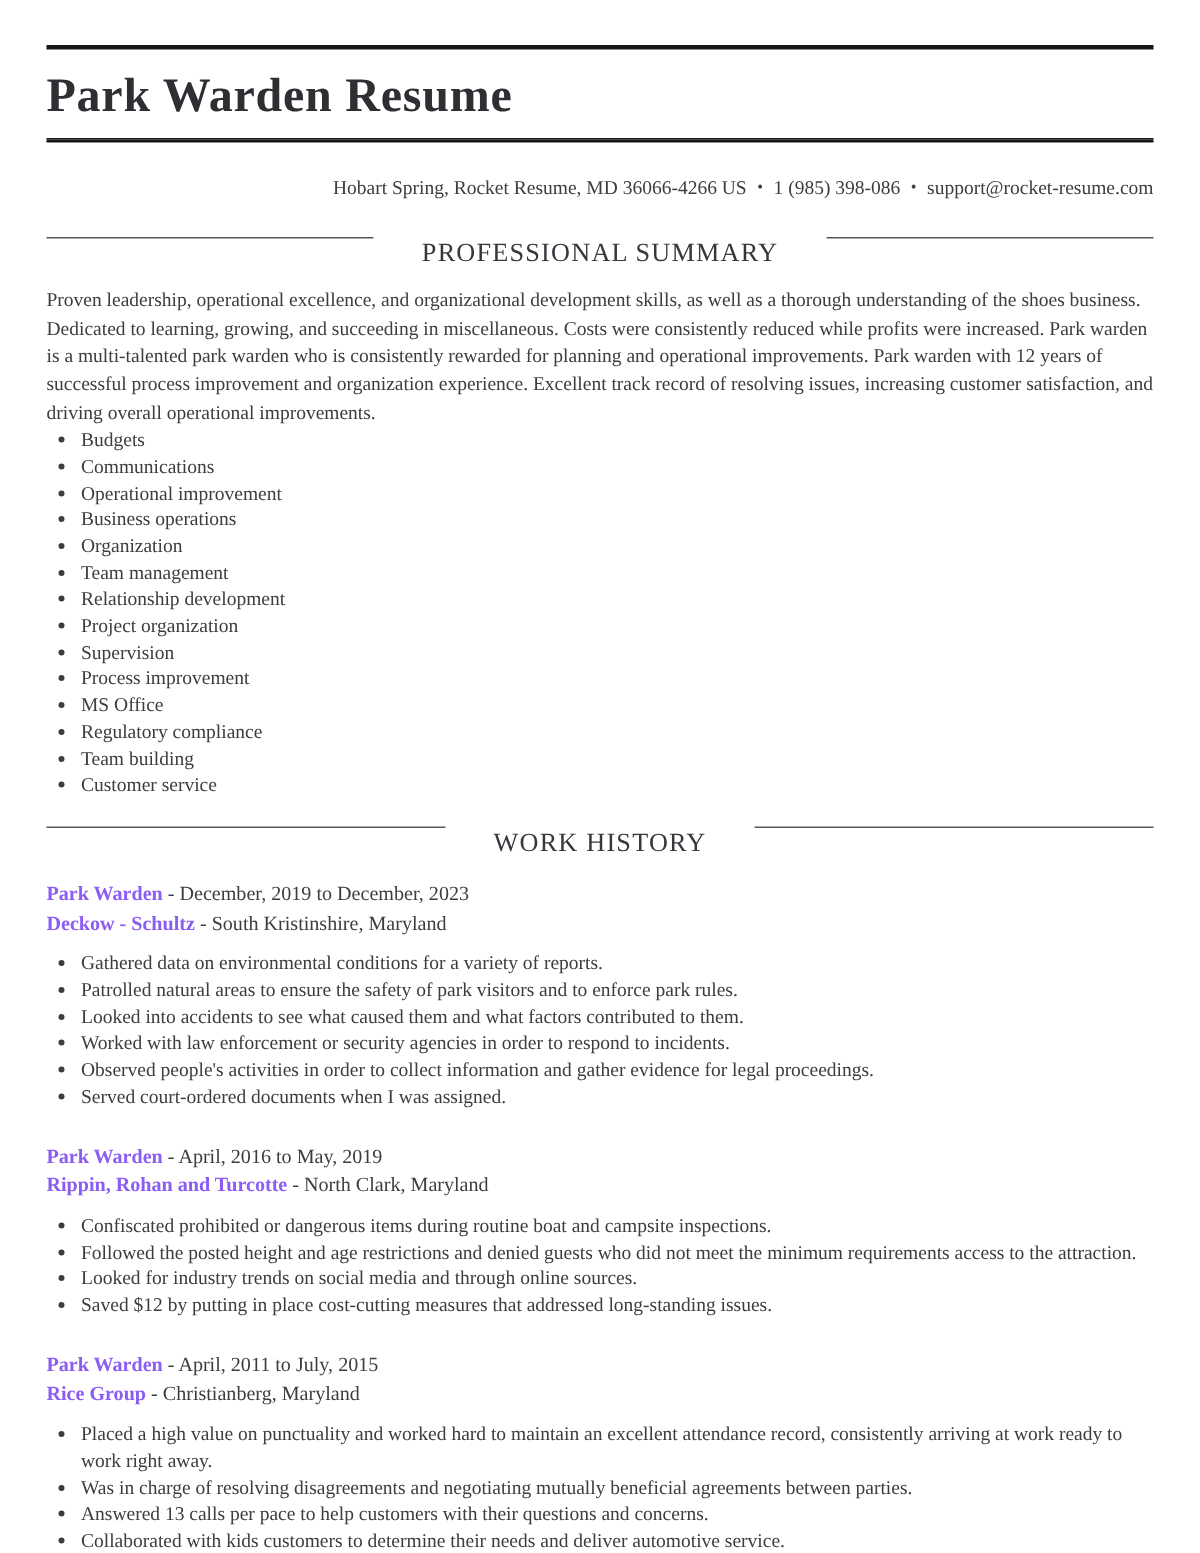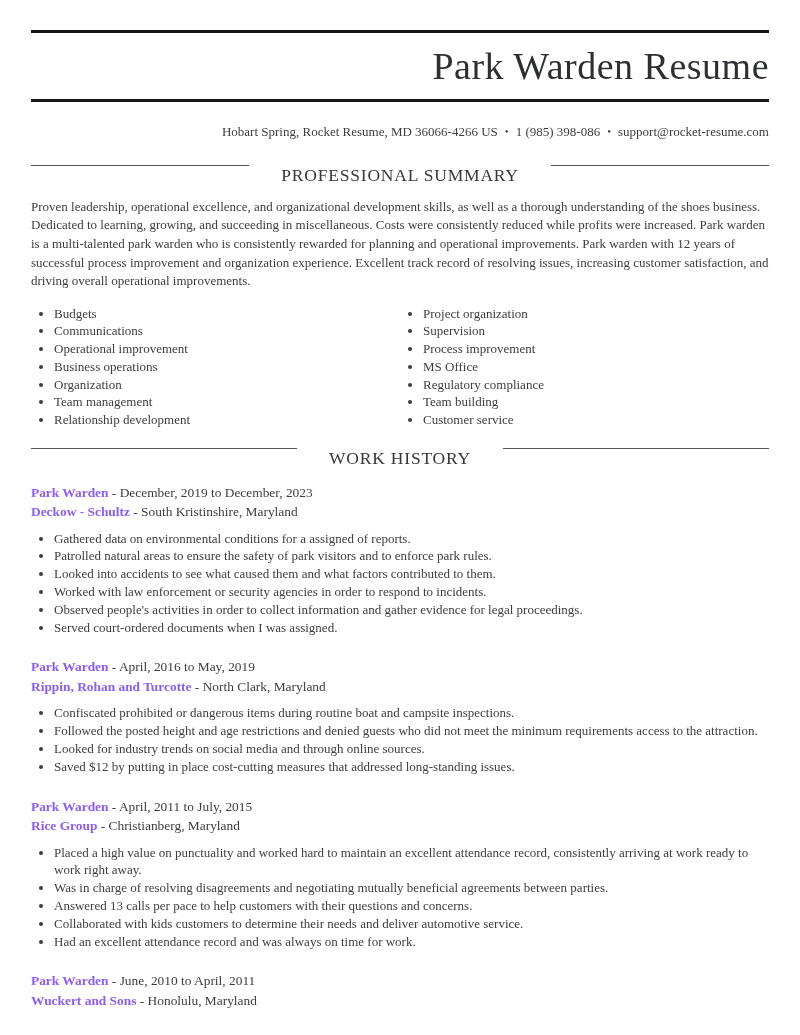--- a/index.html
+++ b/index.html
@@ -26,23 +26,23 @@
     border-top: 2.5px solid #161616;
     border-bottom: 1px solid #161616;
   }
   .rule-bottom {
     height: 3px;
     border-top: 1px solid #161616;
     border-bottom: 2.5px solid #161616;
   }
   .resume-title {
     margin: 13px 0 11px 0;
-    text-align: right;
-    font-size: 38px;
-    font-weight: 400;
+    text-align: left;
+    font-size: 32px;
+    font-weight: 700;
     line-height: 1.1;
     color: #2d2f33;
     letter-spacing: 0.5px;
   }
   .contact-line {
     margin-top: 22px;
     text-align: right;
     font-size: 13px;
     color: #3d3d3d;
     white-space: nowrap;
@@ -82,21 +82,21 @@
   .summary-text {
     margin: 12px 0 0 0;
     font-size: 13px;
     line-height: 18.6px;
     color: #3d3d3d;
   }
 
   
   .skills-columns {
     display: flex;
-    margin-top: 14px;
+    flex-direction: column;
   }
   .skills-col {
     width: 50%;
     margin: 0;
     padding-left: 23px;
     list-style-type: disc;
   }
   .skills-col li {
     font-size: 13px;
     line-height: 17.7px;
@@ -166,21 +166,21 @@
   <div class="section-heading heading-work">
     <div class="hline"></div>
     <h2 class="heading-text">WORK HISTORY</h2>
     <div class="hline"></div>
   </div>
 
   <div class="job">
     <p class="job-line"><span class="bold">Park Warden</span><span> - </span><span>December, 2019 to December, 2023</span></p>
     <p class="job-line"><span class="bold">Deckow - Schultz</span><span> - </span><span>South Kristinshire, Maryland</span></p>
     <ul class="job-bullets">
-      <li>Gathered data on environmental conditions for a assigned of reports.</li>
+      <li>Gathered data on environmental conditions for a variety of reports.</li>
       <li>Patrolled natural areas to ensure the safety of park visitors and to enforce park rules.</li>
       <li>Looked into accidents to see what caused them and what factors contributed to them.</li>
       <li>Worked with law enforcement or security agencies in order to respond to incidents.</li>
       <li>Observed people's activities in order to collect information and gather evidence for legal proceedings.</li>
       <li>Served court-ordered documents when I was assigned.</li>
     </ul>
   </div>
 
   <div class="job">
     <p class="job-line"><span class="bold">Park Warden</span><span> - </span><span>April, 2016 to May, 2019</span></p>

